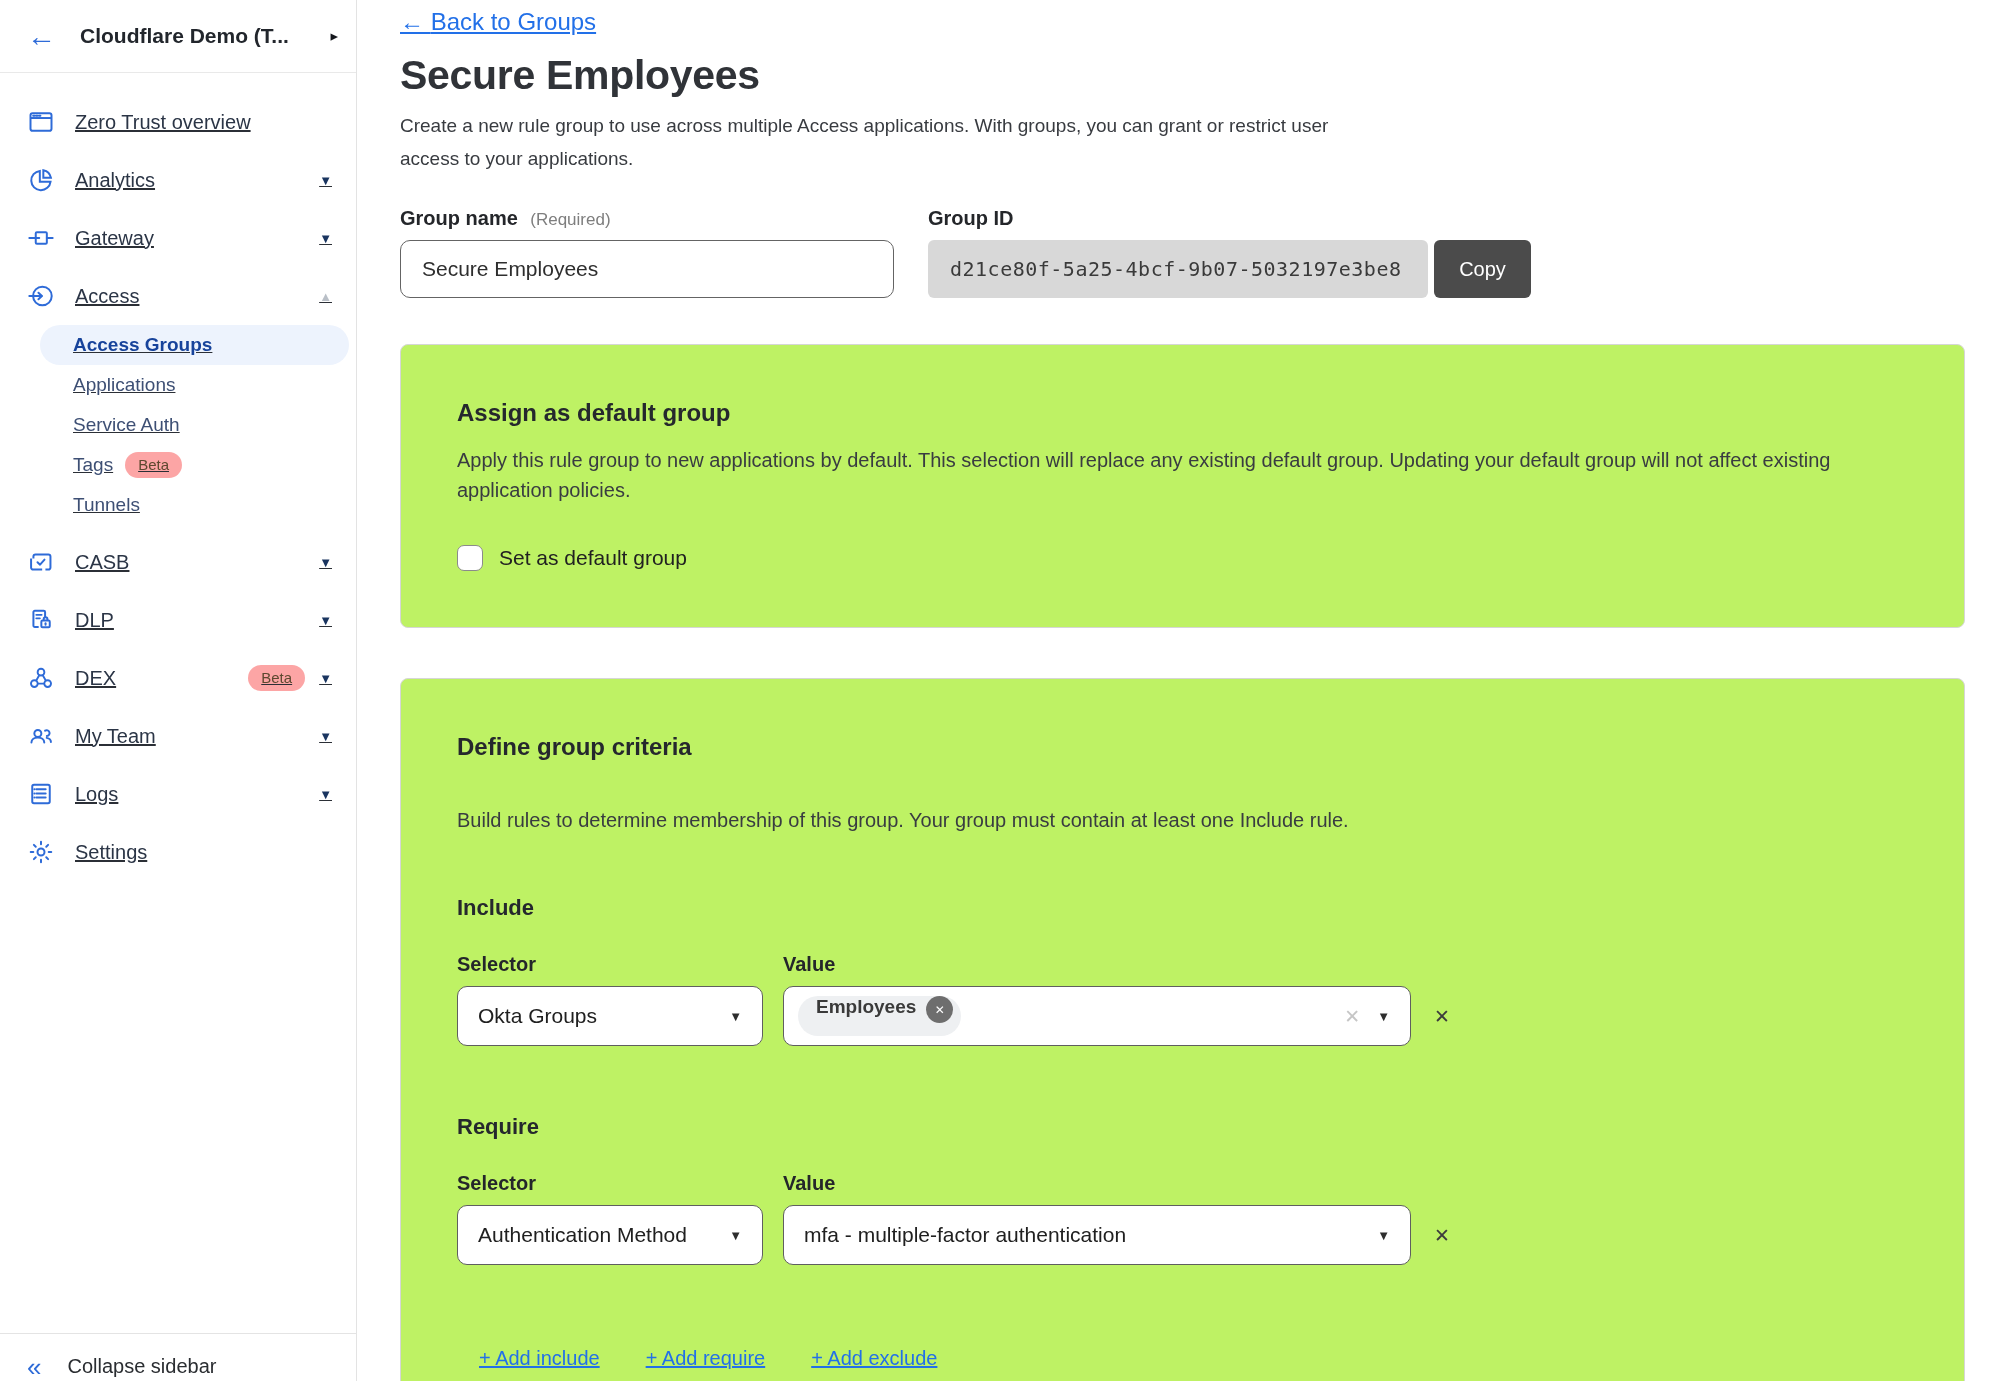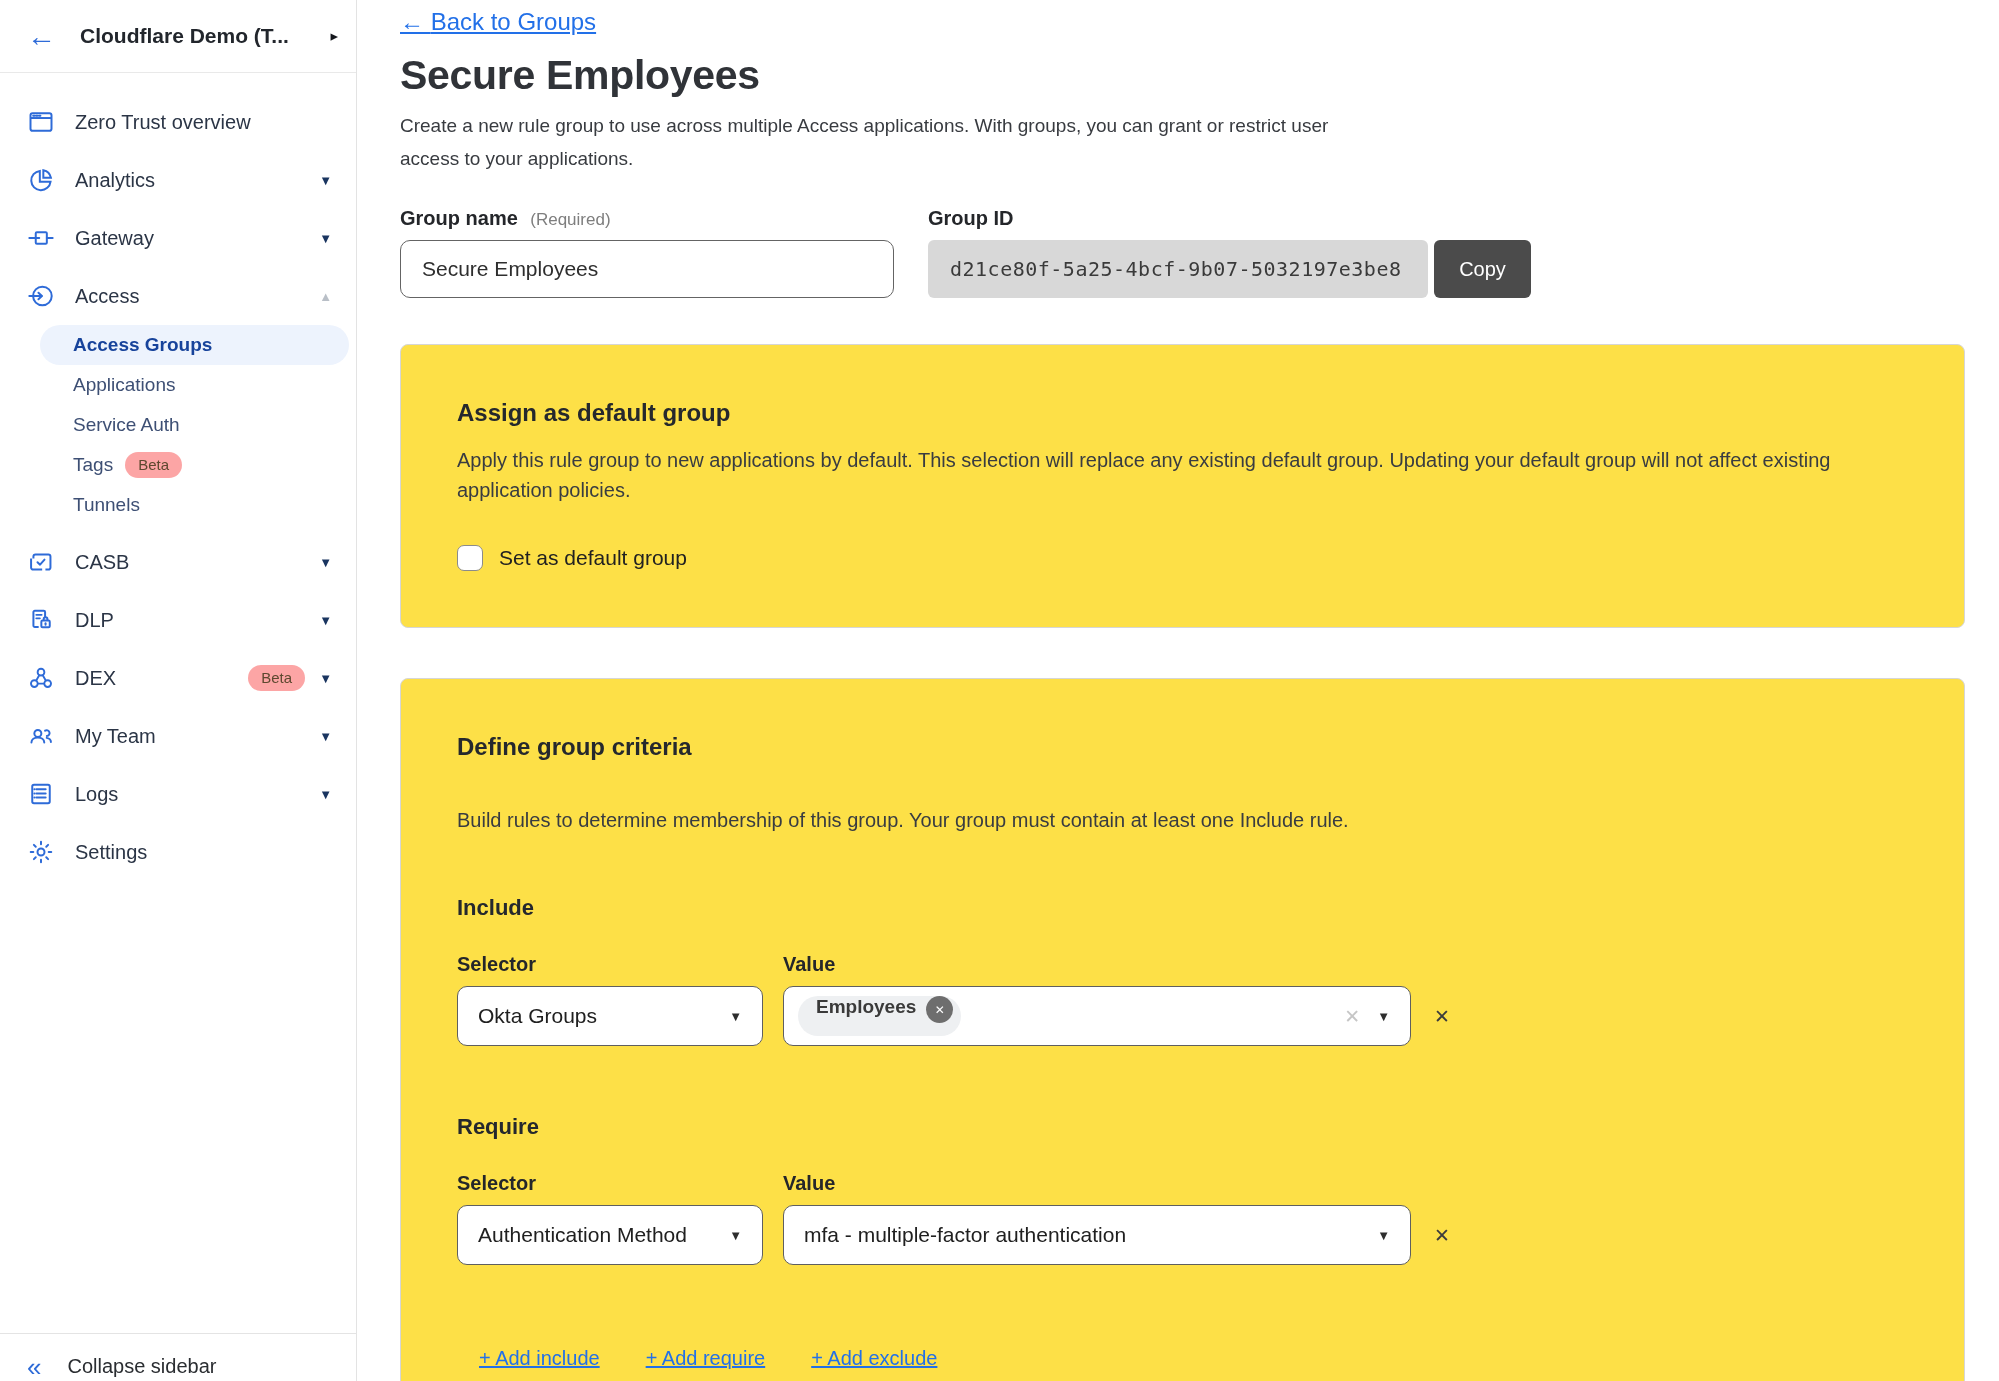--- a/index.html
+++ b/index.html
@@ -8,21 +8,21 @@
 
   
   .sidebar { position:absolute; left:0; top:0; bottom:0; width:357px; background:#fff;
     border-right:1px solid #e3e3e3; z-index:3; }
   .sb-header { height:73px; border-bottom:1px solid #e9e9e9; display:flex; align-items:center;
     padding:0 18px 0 27px; }
   .sb-back { color:#2e6bd8; font-size:29px; line-height:1; margin-right:24px; cursor:pointer; }
   .sb-title { font-size:21px; font-weight:bold; color:#22262c; flex:1; white-space:nowrap; overflow:hidden; }
   .sb-expand { color:#14171c; font-size:15px; margin-left:8px; cursor:pointer; }
 
-  .nav { padding-top:20px; }
+  .nav { padding-top:20px;text-decoration:underline; }
   .nav-item { height:58px; display:flex; align-items:center; padding:0 24px 0 27px; cursor:pointer; }
   .nav-ic { width:28px; height:28px; margin-right:20px; color:#2e6bd8; flex:none; display:flex;
     align-items:center; justify-content:center; }
   .nav-ic svg { width:28px; height:28px; }
   .nav-label { font-size:20px; color:#2b3546; flex:1; }
   .nav-caret { font-size:13px; color:#1a3560; }
   .nav-caret.up { color:#b9bfc7; }
 
   .sub-item { height:40px; display:flex; align-items:center; padding-left:73px; font-size:19px;
     color:#3d4f74; cursor:pointer; }
@@ -50,21 +50,21 @@
   .name-input { display:block; margin-top:10px; width:494px; height:58px; border:1px solid #646464;
     border-radius:10px; font-size:21px; padding:0 21px; color:#2e2e2e; outline:none;
     font-family:"Liberation Sans", sans-serif; }
   .id-row { margin-top:10px; display:flex; gap:6px; }
   .id-box { width:500px; height:58px; background:#d8d8d8; border-radius:6px; display:flex;
     align-items:center; padding:0 22px; font-family:"DejaVu Sans Mono", monospace; font-size:20px;
     color:#3a3a3a; letter-spacing:0.5px; white-space:nowrap; }
   .copy-btn { width:97px; height:58px; background:#4b4b4b; color:#fff; font-size:20px;
     border:none; border-radius:6px; cursor:pointer; font-family:"Liberation Sans", sans-serif; }
 
-  .card { width:1565px; border:1px solid #d6d6d6; border-radius:8px; background:#fde047;
+  .card { width:1565px; border:1px solid #d6d6d6; border-radius:8px; background:#bef264;
     padding:54px 70px 56px 56px; }
   .card-1 { margin-top:46px; }
   .card-2 { margin-top:50px; padding-bottom:140px; }
   .card-title { font-size:24px; font-weight:bold; color:#25282d; }
   .card-desc { margin-top:18px; font-size:20px; line-height:30px; color:#393c41; }
 
   .checkbox-row { margin-top:40px; display:flex; align-items:center; cursor:pointer; }
   .checkbox { width:26px; height:26px; border:1.6px solid #8b8b8b; border-radius:7px; background:#fff; flex:none; }
   .checkbox-label { margin-left:16px; font-size:21px; color:#212121; }
 

